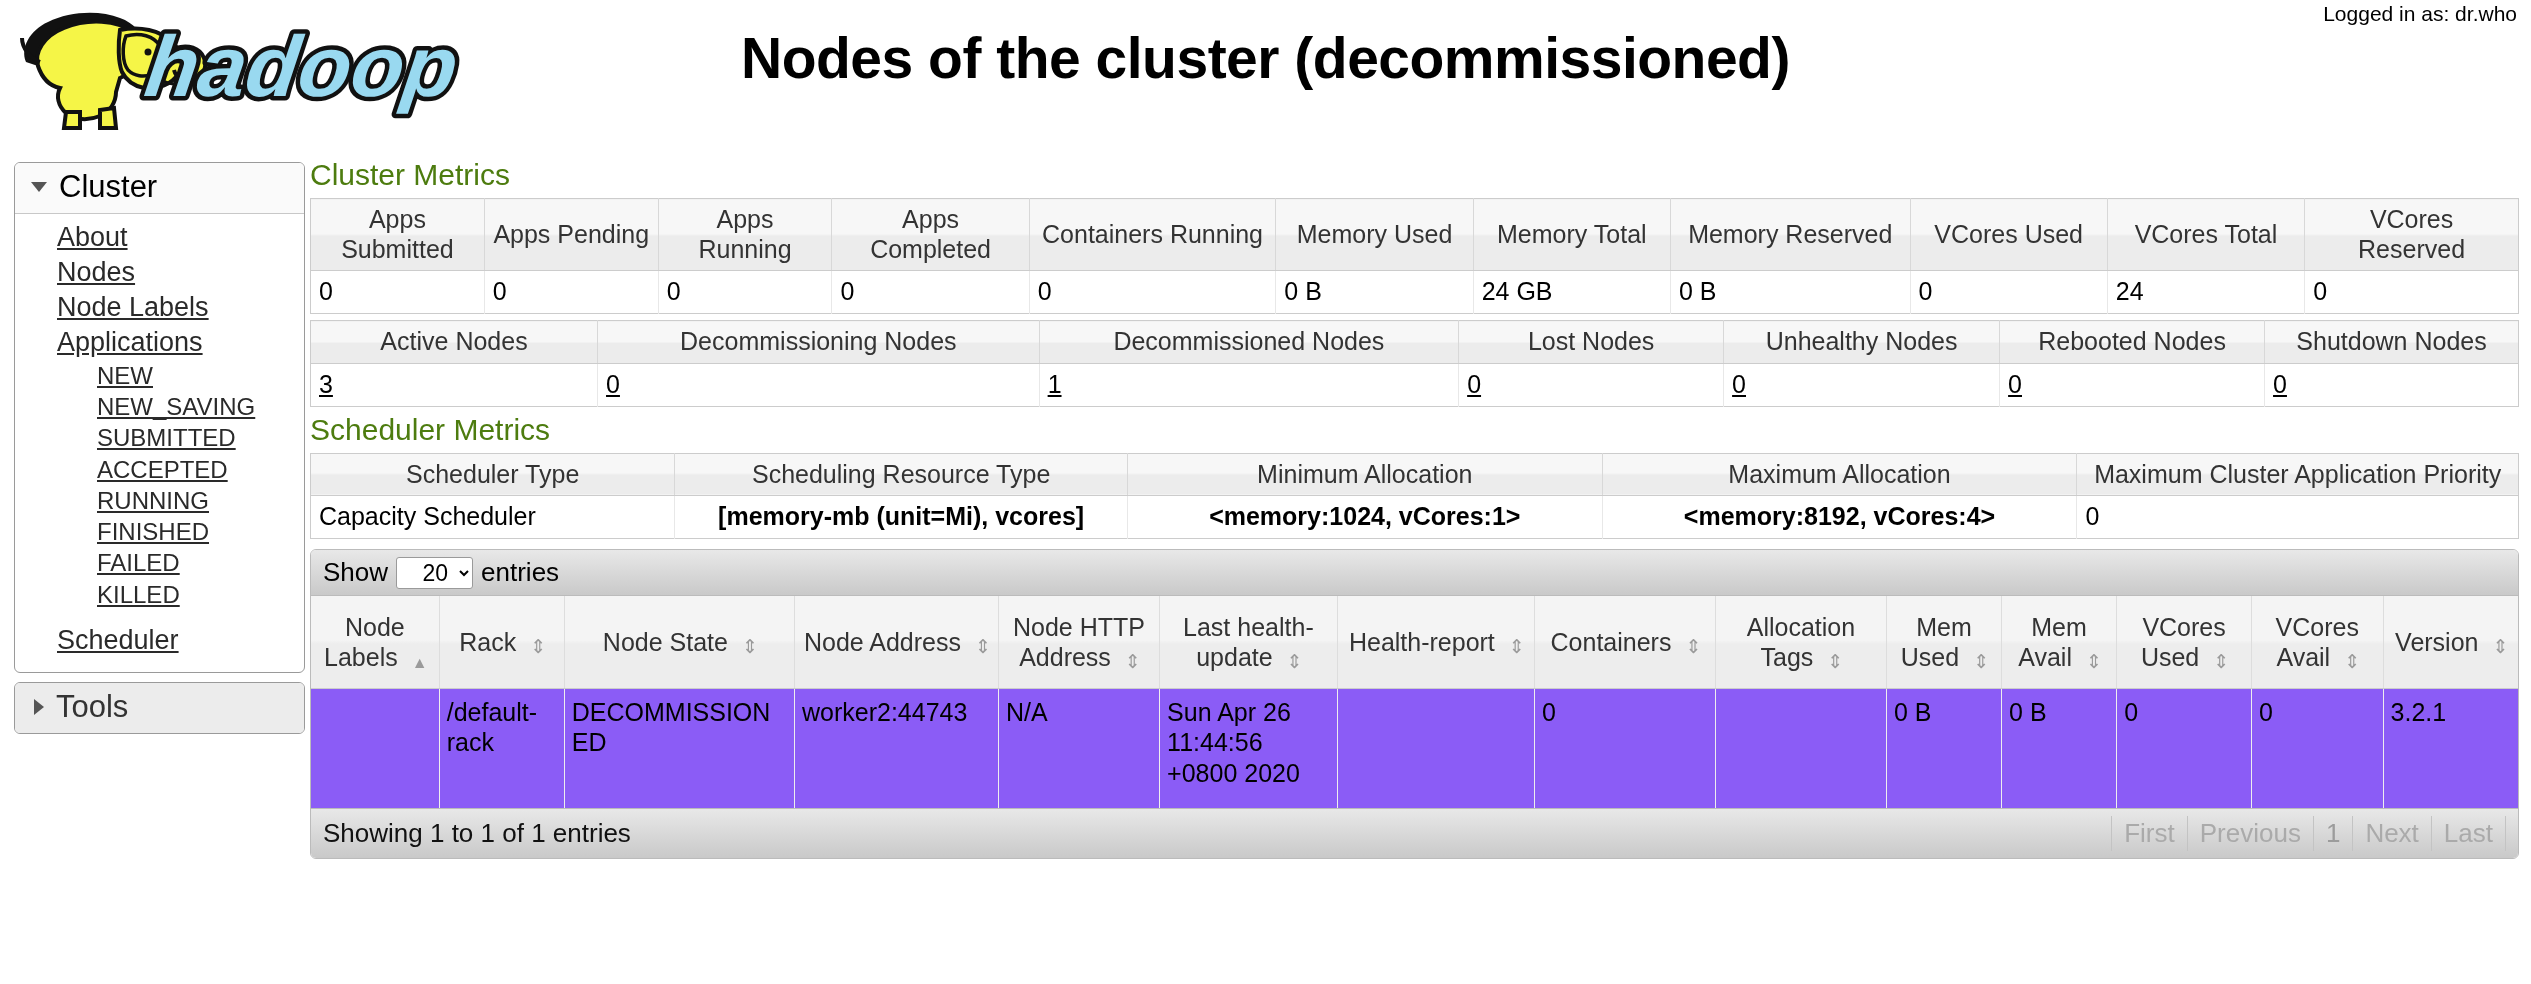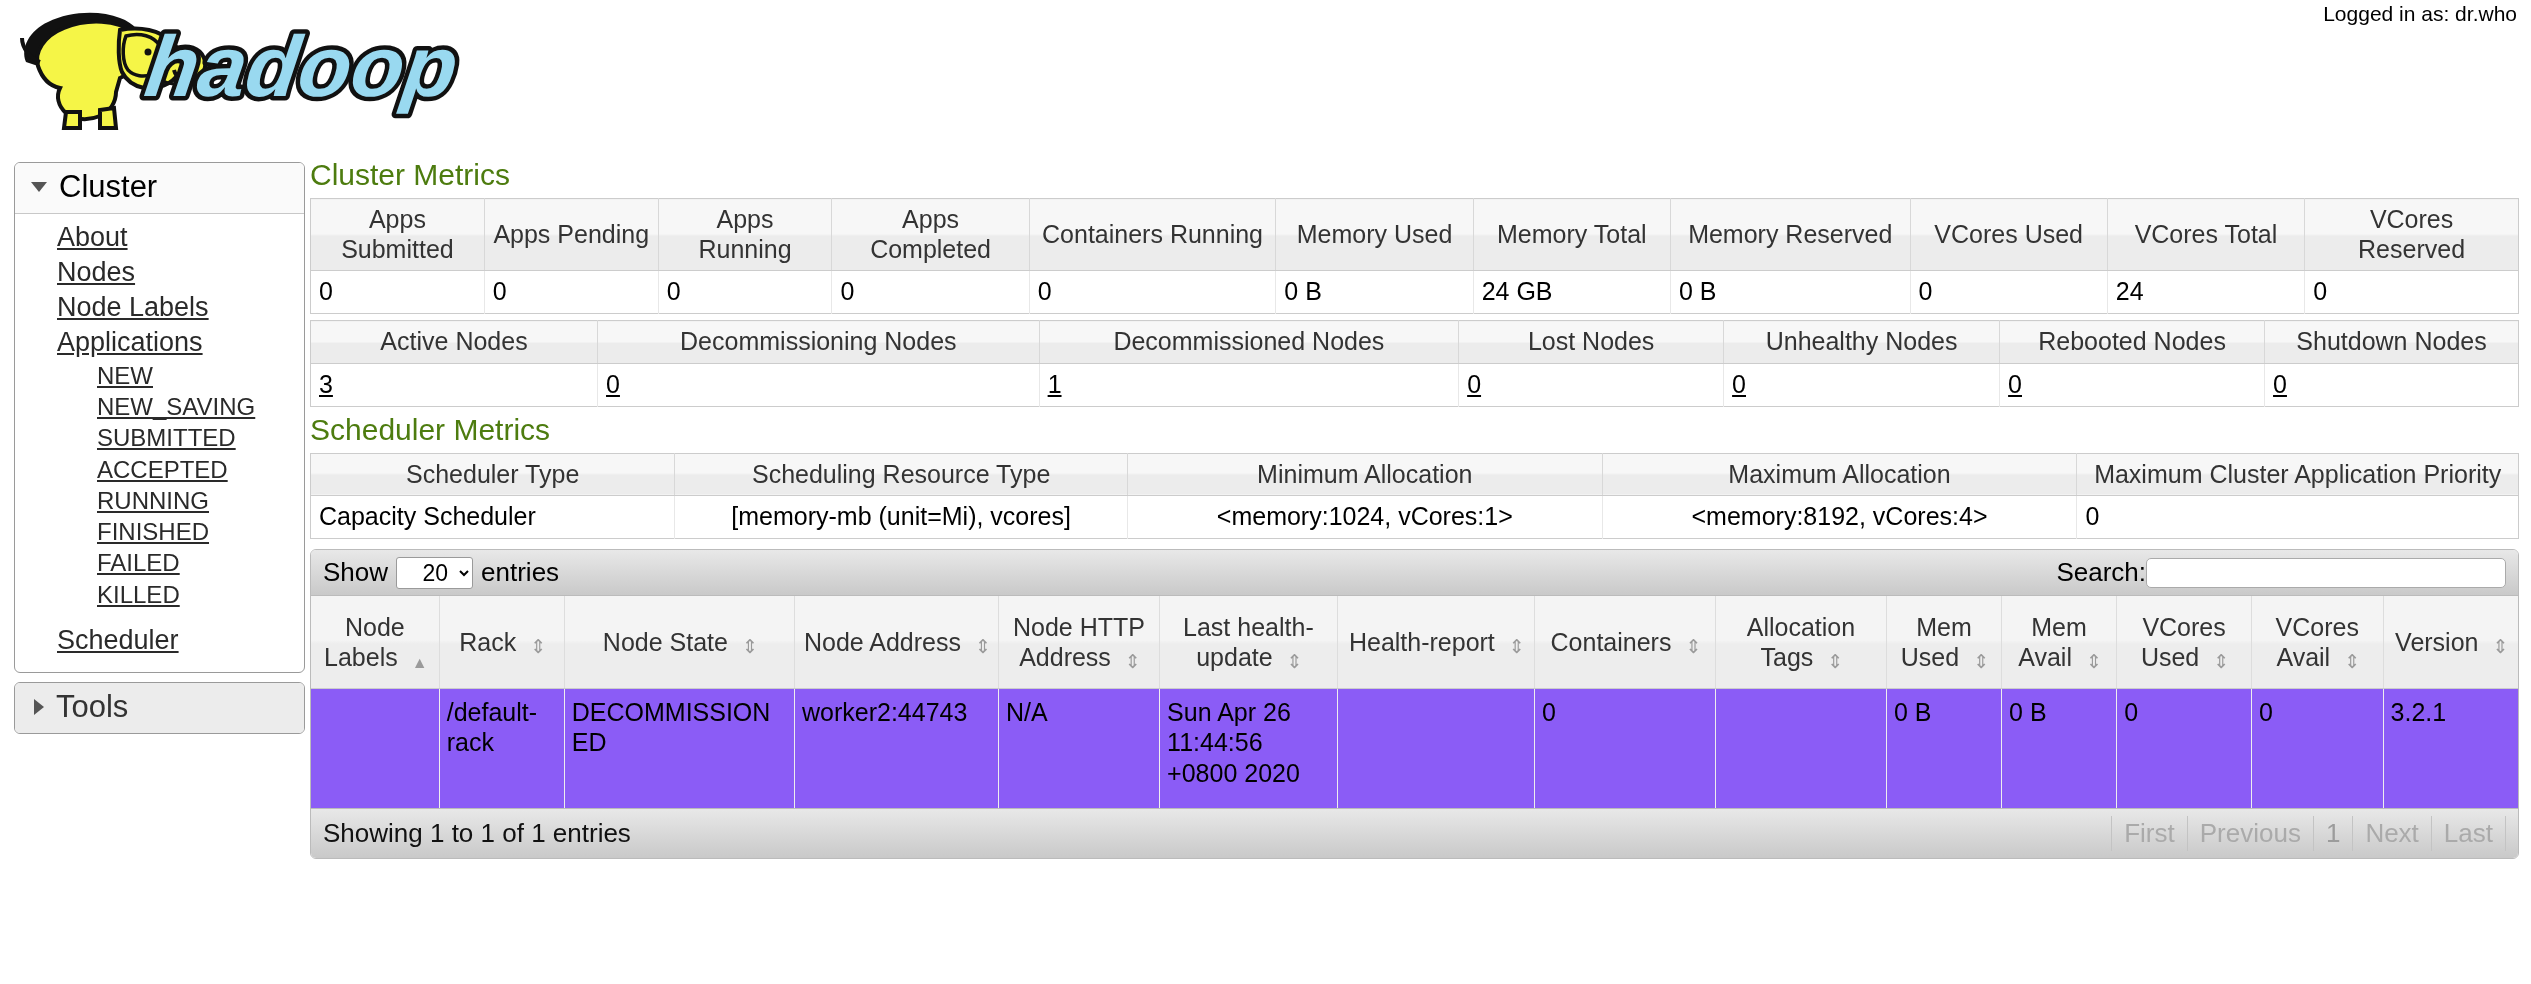--- a/index.html
+++ b/index.html
@@ -118,21 +118,21 @@
   table.metric td {
     border-right: 1px solid #e8e8e8;
     font-size: 25px;
     padding: 5px 8px 7px 8px;
     text-align: left;
     background: #fff;
     color: #000;
     line-height: 1.2;
   }
   table.metric td:last-child { border-right: none; }
-  table.metric td.ctr { text-align: center; }
+  table.metric td.ctr { text-align: center; font-weight: bold; }
   a.num-link { color: #000; text-decoration: underline; cursor: pointer; }
 
   
   .dt-wrap {
     border: 1px solid #bbb;
     border-radius: 6px;
     overflow: hidden;
     margin-top: 10px;
   }
   .dt-toolbar {
@@ -269,20 +269,21 @@
       </g>
 
       <g transform="skewX(-8)" font-family="'Liberation Sans', sans-serif" font-size="86" font-weight="bold" font-style="italic">
         <text x="148" y="96" fill="#111" stroke="#111" stroke-width="9" stroke-linejoin="round">hadoop</text>
         <text x="148" y="96" fill="#99d9f0">hadoop</text>
       </g>
     </svg>
   </div>
 
   <div id="logged-in">Logged in as: dr.who</div>
+  <div id="page-title">Nodes of the cluster (decommissioned)</div>
 </div>
 
 <div id="body-wrap">
 
   <div id="sidebar">
 
     <div class="nav-block">
       <div class="nav-head">
         <span class="tri-down"></span>
         <span>Cluster</span>
@@ -434,24 +435,20 @@
           <span>Show</span>
           <select class="dt-select">
             <option>20</option>
             <option>40</option>
             <option>60</option>
             <option>80</option>
             <option>100</option>
           </select>
           <span>entries</span>
         </div>
-        <div class="dt-filter">
-          <span class="dt-filter-label">Search:</span>
-          <input class="dt-input" type="text" placeholder="" style="">
-        </div>
       </div>
 
       <table class="nodes">
         <colgroup>
           <col style="width:3.9%">
             <col style="width:3.8%">
             <col style="width:7.0%">
             <col style="width:6.2%">
           <col style="width:4.9%">
             <col style="width:5.4%">

